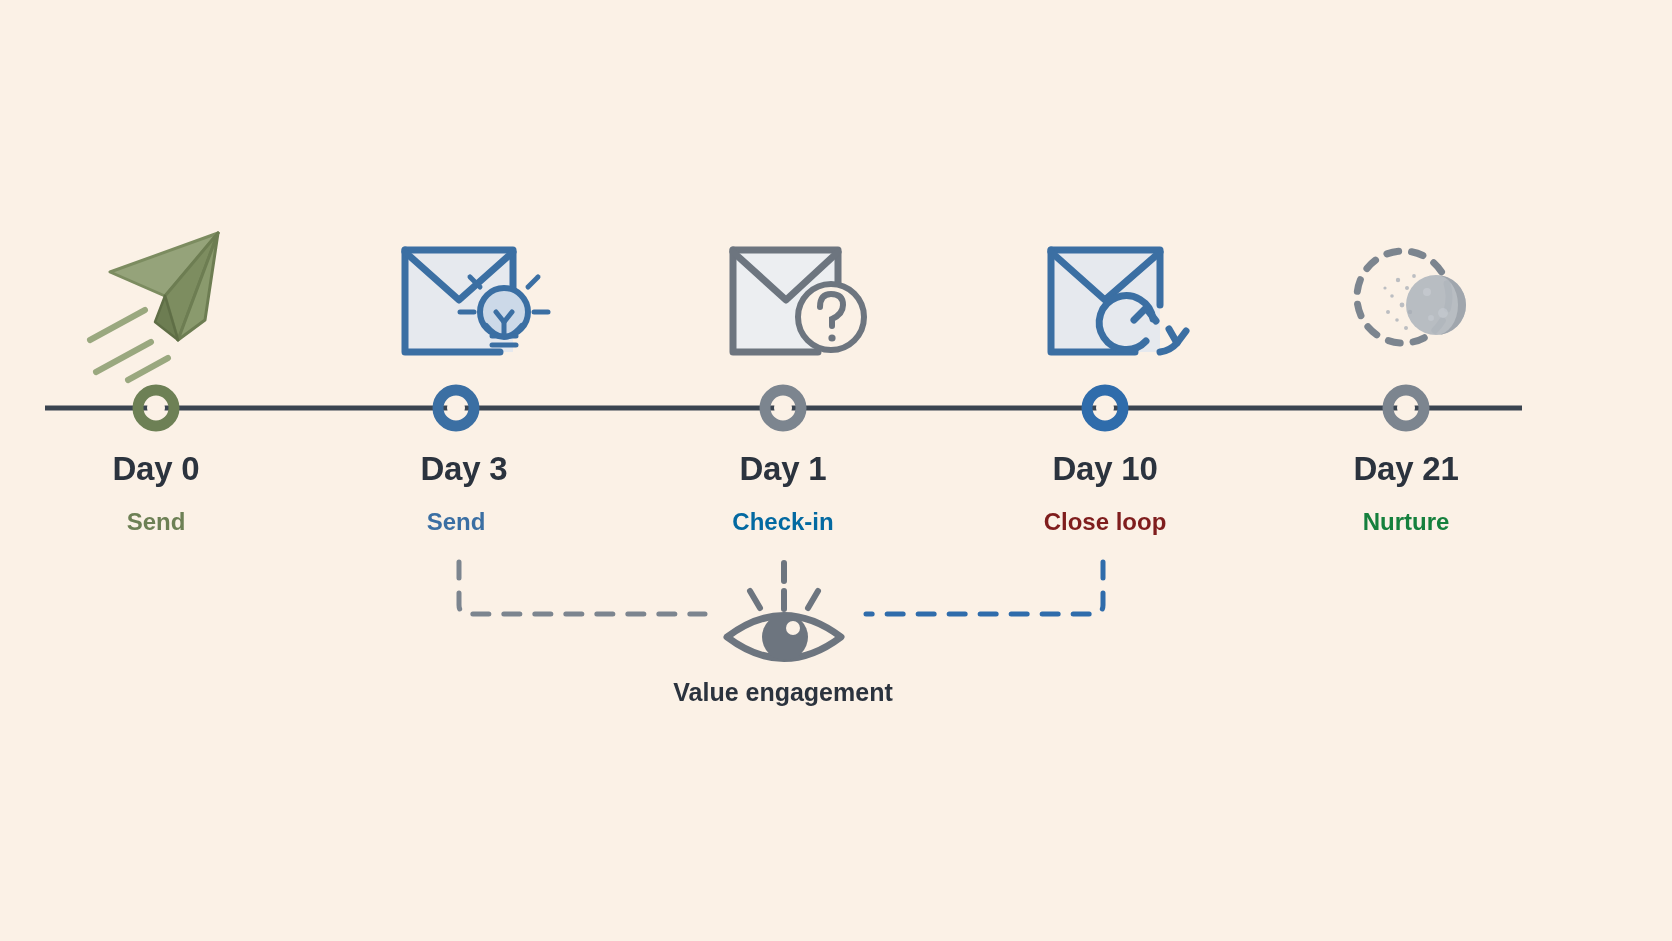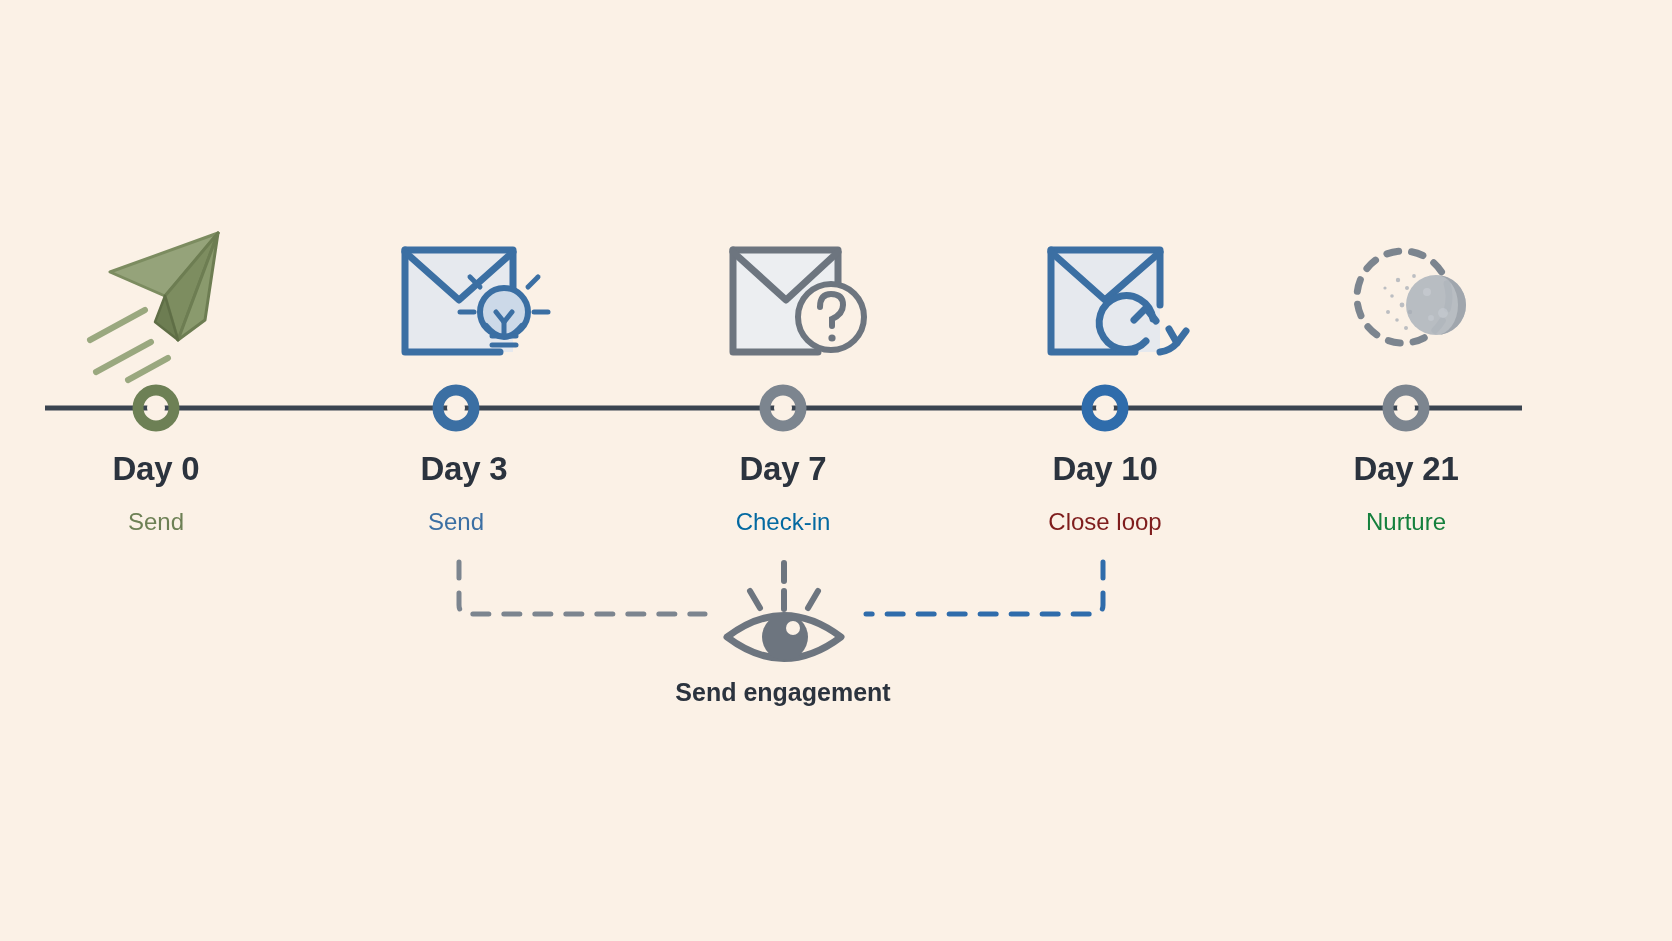--- a/index.html
+++ b/index.html
@@ -32,21 +32,21 @@
     font-weight: bold;
     color: #2b333e;
     letter-spacing: -0.2px;
     white-space: nowrap;
     transform: translateX(-50%);
   }
   .node-sub {
     position: absolute;
     text-align: center;
     font-size: 24px;
-    font-weight: normal;
+    font-weight: bold;
     white-space: nowrap;
     transform: translateX(-50%);
   }
   .track-label {
     position: absolute;
     text-align: center;
     font-size: 25px;
     font-weight: bold;
     color: #2b333e;
     white-space: nowrap;
@@ -167,24 +167,24 @@
     </g>
 
   </svg>
 
   <div class="node-day" style="left:156px; top:450px;">Day 0</div>
   <div class="node-sub" style="left:156px; top:508px; color:#6d8055;">Send</div>
 
   <div class="node-day" style="left:456px; top:450px;margin-left:8px;">Day 3</div>
   <div class="node-sub" style="left:456px; top:508px; color:#3b6fa3;">Send</div>
 
-  <div class="node-day" style="left:783px; top:450px;">Day 7</div>
+  <div class="node-day" style="left:783px; top:450px;">Day 1</div>
   <div class="node-sub" style="left:783px; top:508px; color:#0369a1;">Check-in</div>
 
   <div class="node-day" style="left:1105px; top:450px;">Day 10</div>
   <div class="node-sub" style="left:1105px; top:508px; color:#7f1d1d;">Close loop</div>
 
   <div class="node-day" style="left:1406px; top:450px;">Day 21</div>
   <div class="node-sub" style="left:1406px; top:508px; color:#15803d;">Nurture</div>
 
-  <div class="track-label" style="left:783px; top:678px;">Send engagement</div>
+  <div class="track-label" style="left:783px; top:678px;">Value engagement</div>
 
 </div>
 
 </body></html>

